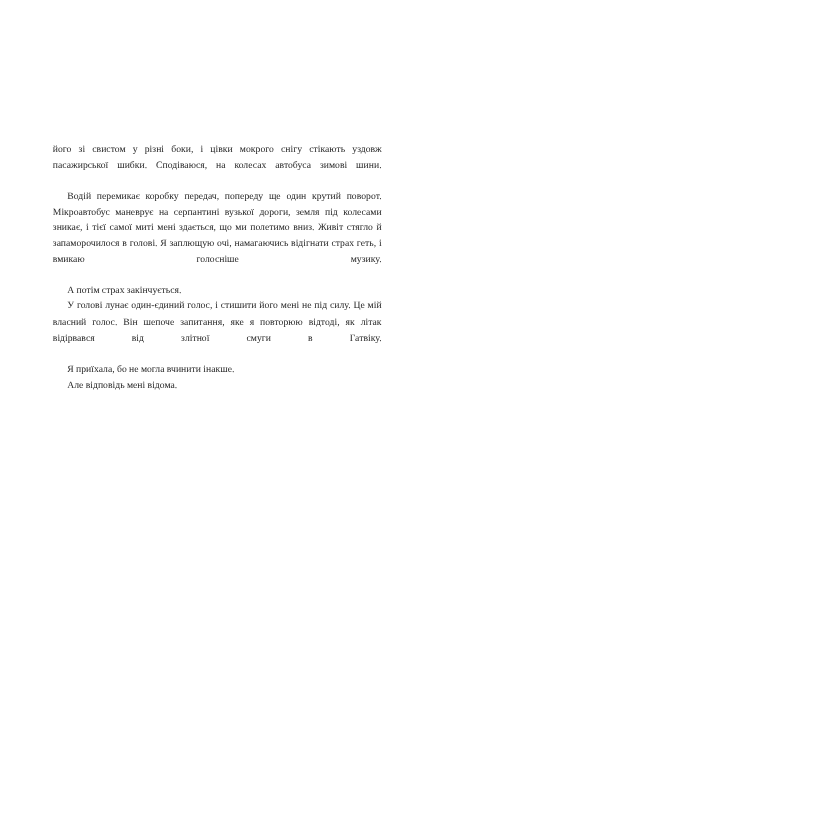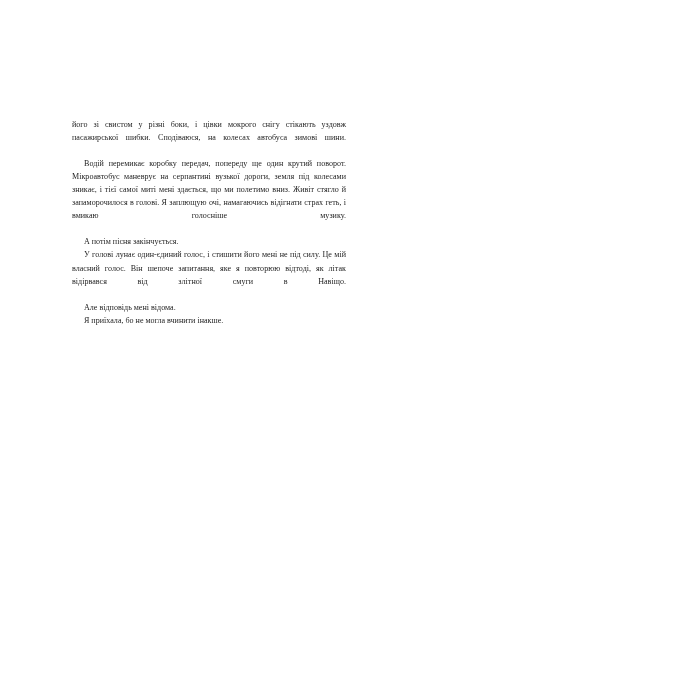--- a/index.html
+++ b/index.html
@@ -21,21 +21,21 @@
     height: 700px;
     background: #ffffff;
   }
 
   
   .page {
     position: absolute;
     top: 0;
     height: 700px;
   }
-  .page-left  { left: 0;   width: 350px; margin-left: 28px; }
+  .page-left  { left: 0;   width: 350px; }
   .page-right { left: 350px; width: 350px; }
 
   .textblock {
     position: absolute;
     font-size: 8.05px;
     line-height: 13.05px;
     text-align: justify;
     text-justify: inter-word;
     -webkit-hyphens: none;
     hyphens: none;
@@ -71,24 +71,24 @@
 </style>
 </head>
 <body>
 
 <div class="spread">
 
   <div class="page page-left">
     <div class="textblock">
       <p class="cont">його зі свистом у різні боки, і цівки мокрого снігу стікають уздовж пасажирської шибки. Сподіваюся, на колесах автобуса зимові шини.</p>
       <p>Водій перемикає коробку передач, попереду ще один крутий поворот. Мікроавтобус маневрує на серпантині вузької дороги, земля під колесами зникає, і тієї самої миті мені здається, що ми полетимо вниз. Живіт стягло й запаморочилося в голові. Я заплющую очі, намагаючись відігнати страх геть, і вмикаю голосніше музику.</p>
-      <p class="shortline">А потім пісня закінчується.</p>
-      <p>У голові лунає один-єдиний голос, і стишити його мені не під силу. Це мій власний голос. Він шепоче запитання, яке я повторюю відтоді, як літак відірвався від злітної смуги в Навіщо.</p>
+      <p class="shortline">А потім страх закінчується.</p>
+      <p>У голові лунає один-єдиний голос, і стишити його мені не під силу. Це мій власний голос. Він шепоче запитання, яке я повторюю відтоді, як літак відірвався від злітної смуги в Гатвіку.</p>
+      <p class="shortline">Я приїхала, бо не могла вчинити інакше.</p>
       <p class="shortline">Але відповідь мені відома.</p>
-      <p class="shortline">Я приїхала, бо не могла вчинити інакше.</p>
     </div>
   </div>
 
   <div class="page page-right">
     
 
     
   </div>
 
 </div>

